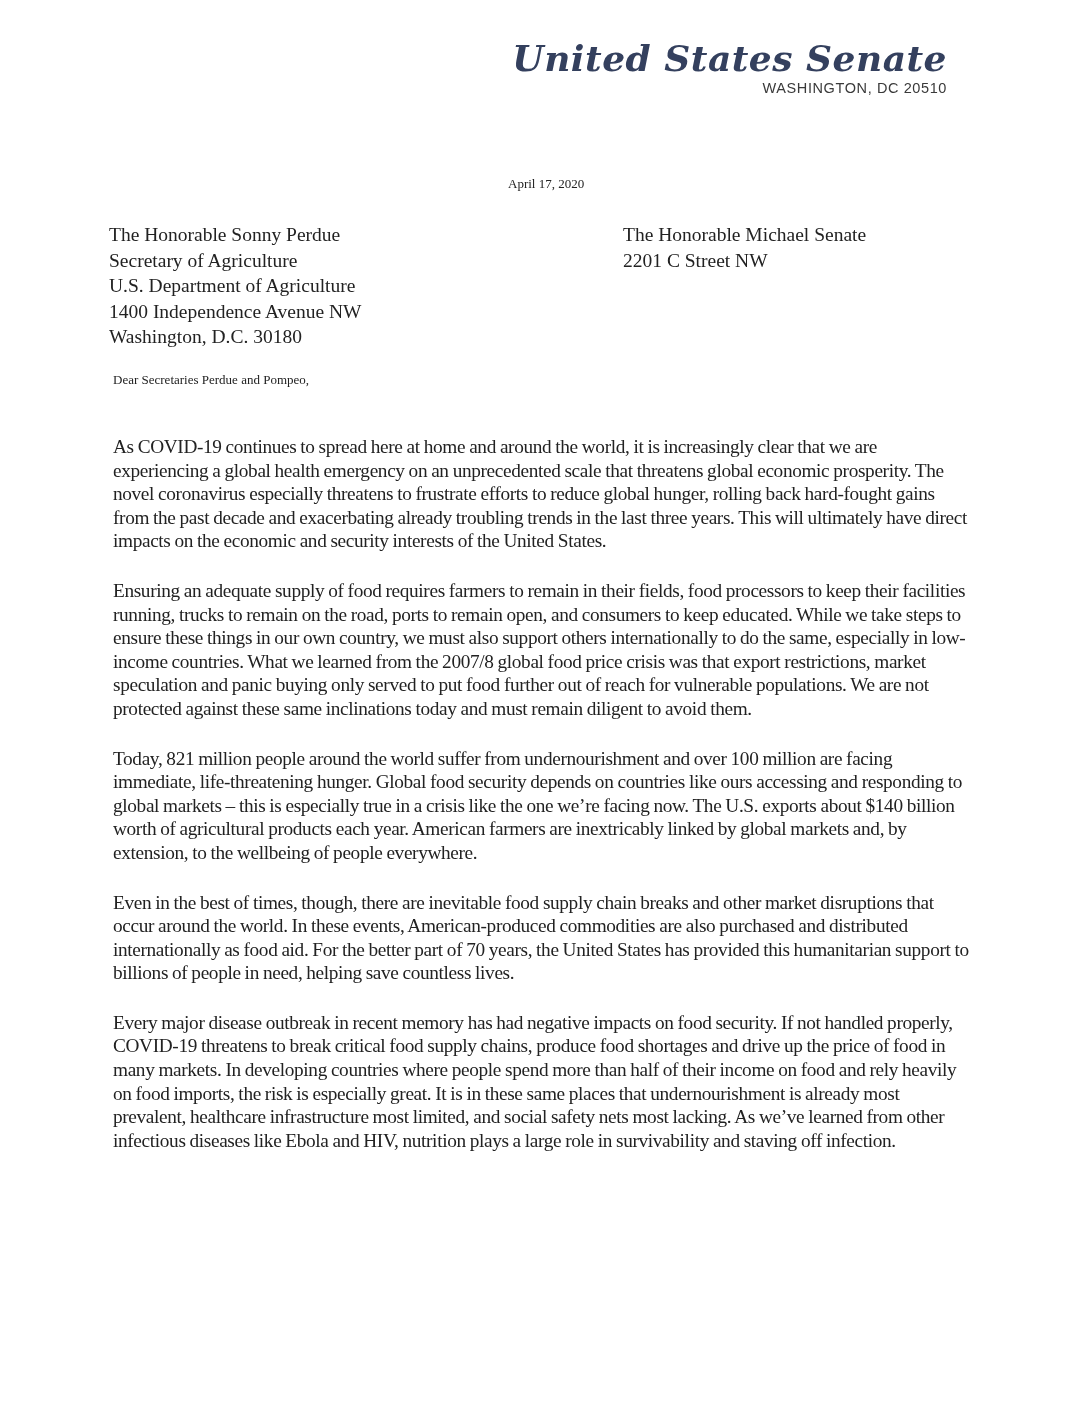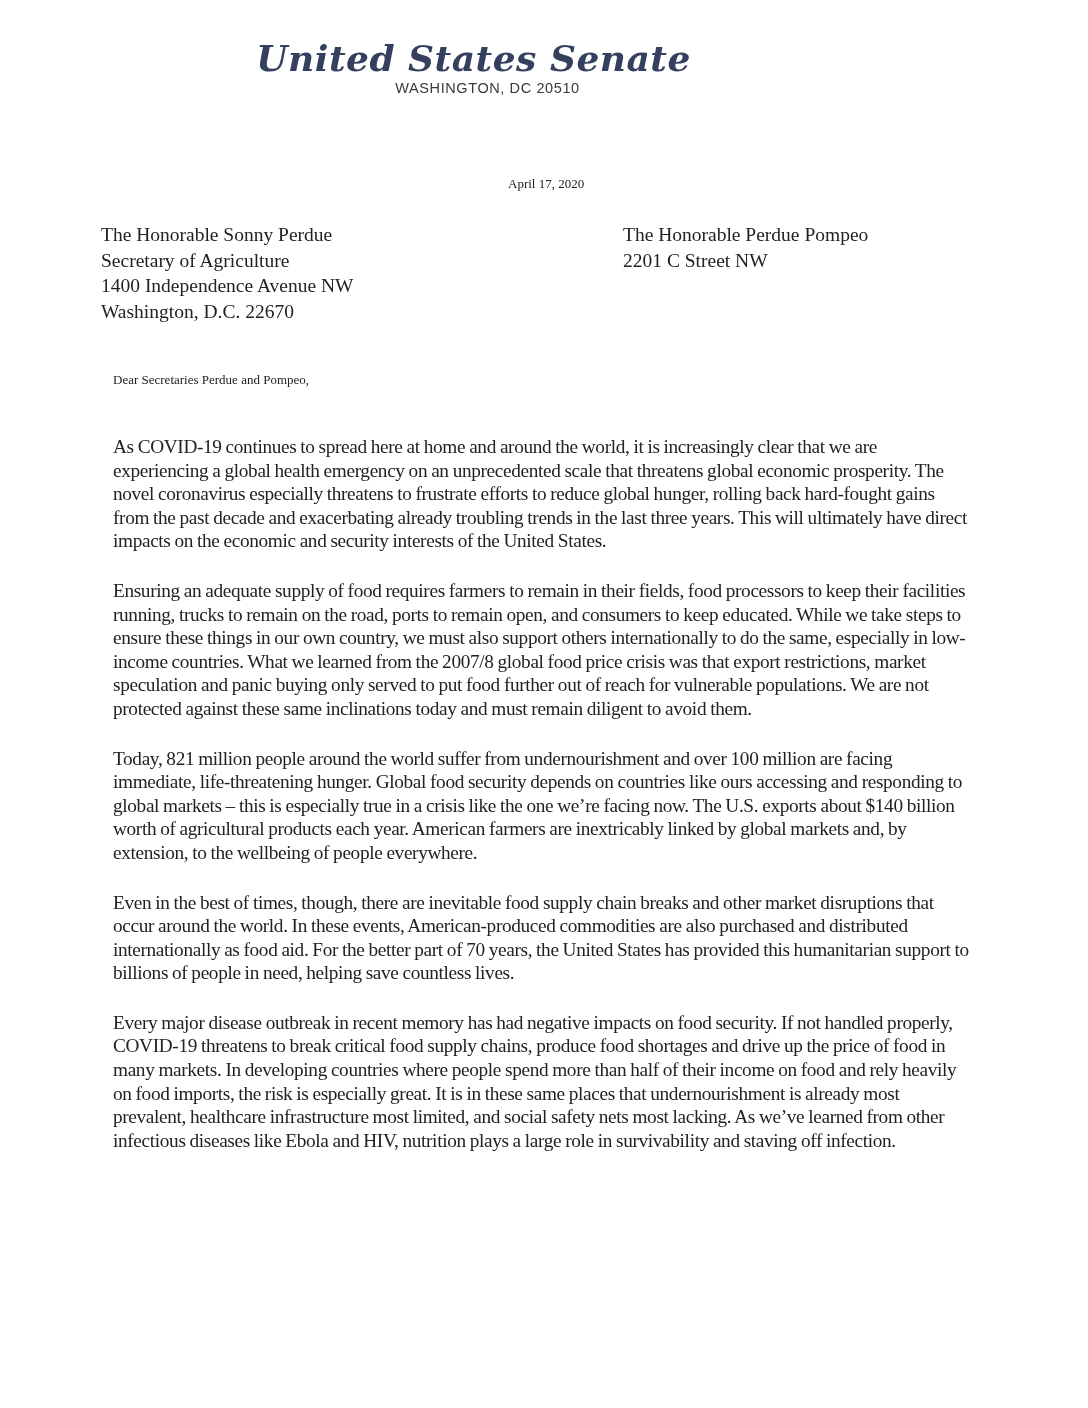--- a/index.html
+++ b/index.html
@@ -13,21 +13,21 @@
       position: relative;
       overflow: hidden;
       font-family: "Liberation Serif", serif;
       color: #222222;
     }
     .letterhead {
       position: absolute;
       top: 38px;
       left: 0;
       width: 947px;
-      text-align: center;
+      text-align: right;
     }
     .senate-title {
       font-family: "DejaVu Serif", serif;
       font-size: 36px;
       font-weight: bold;
       color: #34405e;
       letter-spacing: 0.5px;
       line-height: 40px;
       font-style: italic;
     }
@@ -45,21 +45,21 @@
       left: 508px;
       font-size: 13px;
       line-height: 24px;
     }
     .address-block {
       position: absolute;
       top: 222px;
       font-size: 19.5px;
       line-height: 25.5px;
     }
-    .address-left { left: 101px; }
+    .address-left { left: 109px; }
     .address-right { left: 623px; }
     .address-line { display: block; white-space: nowrap; }
     .salutation {
       position: absolute;
       top: 368px;
       left: 113px;
       font-size: 13px;
       line-height: 24px;
     }
     .body-text {
@@ -82,26 +82,27 @@
 <header class="letterhead">
   <div class="senate-title">United States Senate</div>
   <div class="senate-address">WASHINGTON, DC 20510</div>
 </header>
 
 <div class="date">April 17, 2020</div>
 
 <div class="address-block address-left">
   <span class="address-line">The Honorable Sonny Perdue</span>
   <span class="address-line">Secretary of Agriculture</span>
+  <span class="address-line">U.S. Department of Agriculture</span>
   <span class="address-line">1400 Independence Avenue NW</span>
-  <span class="address-line">Washington, D.C. 22670</span>
+  <span class="address-line">Washington, D.C. 30180</span>
 </div>
 
 <div class="address-block address-right">
-  <span class="address-line">The Honorable Perdue Pompeo</span>
+  <span class="address-line">The Honorable Michael Senate</span>
   <span class="address-line">2201 C Street NW</span>
 </div>
 
 <div class="salutation">Dear Secretaries Perdue and Pompeo,</div>
 
 <div class="body-text" style="top: 419px;">
   <p>As COVID-19 continues to spread here at home and around the world, it is increasingly clear that we are experiencing a global health emergency on an unprecedented scale that threatens global economic prosperity. The novel coronavirus especially threatens to frustrate efforts to reduce global hunger, rolling back hard-fought gains from the past decade and exacerbating already troubling trends in the last three years. This will ultimately have direct impacts on the economic and security interests of the United States.</p>
   <p>Ensuring an adequate supply of food requires farmers to remain in their fields, food processors to keep their facilities running, trucks to remain on the road, ports to remain open, and consumers to keep educated. While we take steps to ensure these things in our own country, we must also support others internationally to do the same, especially in low-income countries. What we learned from the 2007/8 global food price crisis was that export restrictions, market speculation and panic buying only served to put food further out of reach for vulnerable populations. We are not protected against these same inclinations today and must remain diligent to avoid them.</p>
   <p>Today, 821 million people around the world suffer from undernourishment and over 100 million are facing immediate, life-threatening hunger. Global food security depends on countries like ours accessing and responding to global markets – this is especially true in a crisis like the one we’re facing now. The U.S. exports about $140 billion worth of agricultural products each year. American farmers are inextricably linked by global markets and, by extension, to the wellbeing of people everywhere.</p>
   <p>Even in the best of times, though, there are inevitable food supply chain breaks and other market disruptions that occur around the world. In these events, American-produced commodities are also purchased and distributed internationally as food aid. For the better part of 70 years, the United States has provided this humanitarian support to billions of people in need, helping save countless lives.</p>

